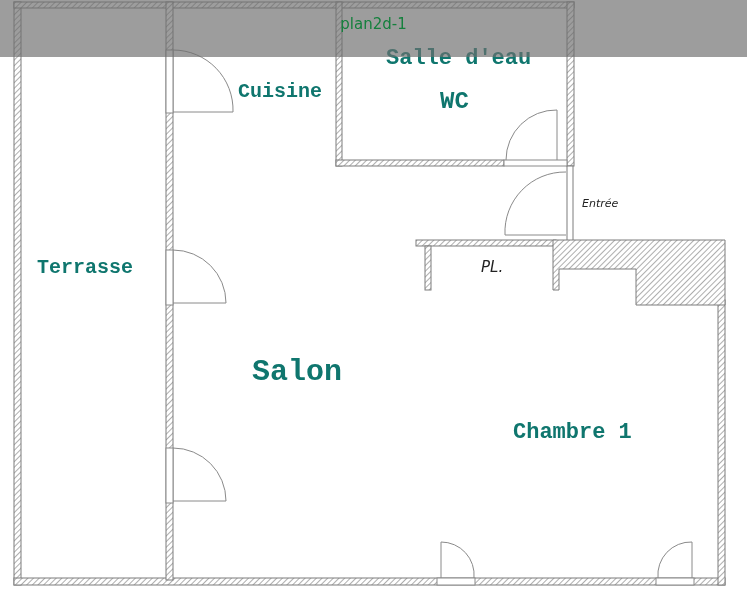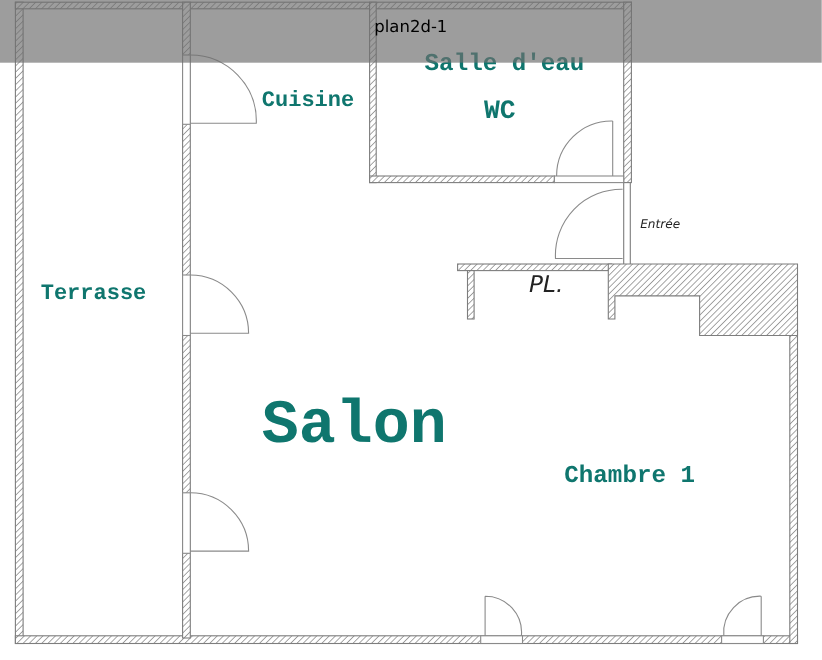--- a/index.html
+++ b/index.html
@@ -5,26 +5,26 @@
     html, body { margin: 0; padding: 0; }
     body { width: 747px; height: 600px; background: #ffffff; position: relative; overflow: hidden;
            font-family: "DejaVu Sans", sans-serif; }
     #plan { position: absolute; left: 0; top: 0; width: 747px; height: 600px; }
     .room-label { position: absolute; font-family: Liberation Mono, monospace; font-weight: bold; color: #0f766e; white-space: nowrap; }
     .italic-label { position: absolute; font-family: "DejaVu Sans", sans-serif; font-style: italic; color: #222; white-space: nowrap; }
     #lbl-salle { left: 386px; top: 46px; font-size: 22px; }
     #lbl-wc { left: 440px; top: 88px; font-size: 24px; }
     #lbl-cuisine { left: 238px; top: 80px; font-size: 20px; }
     #lbl-terrasse { left: 37px; top: 256px; font-size: 20px; }
-    #lbl-salon { left: 238px; top: 355px; font-size: 56px; }
+    #lbl-salon { left: 252px; top: 355px; font-size: 30px; }
     #lbl-chambre { left: 513px; top: 420px; font-size: 22px; }
     #lbl-entree { left: 582px; top: 197px; font-size: 11px; }
-    #lbl-pl { left: 481px; top: 246px; font-size: 21px; }
+    #lbl-pl { left: 481px; top: 258px; font-size: 15px; }
     .overlay-bar { position: absolute; left: 0; top: 0; width: 747px; height: 57px; background: rgba(110,110,110,0.68); }
-    .overlay-title { position: absolute; left: 0; top: 15px; width: 747px; text-align: center; color: #000000;
+    .overlay-title { position: absolute; left: 0; top: 15px; width: 747px; text-align: center; color: #15803d;
                      font-family: "DejaVu Sans", sans-serif; font-size: 15px; }
   </style>
 </head>
 <body>
 
 <svg id="plan" viewBox="0 0 747 600" xmlns="http://www.w3.org/2000/svg">
   <defs>
     <pattern id="hatch" patternUnits="userSpaceOnUse" width="4" height="4" patternTransform="rotate(45)">
       <rect width="4" height="4" fill="#ffffff"></rect>
       <line x1="0" y1="0" x2="0" y2="4" stroke="#9a9a9a" stroke-width="1.6"></line>

